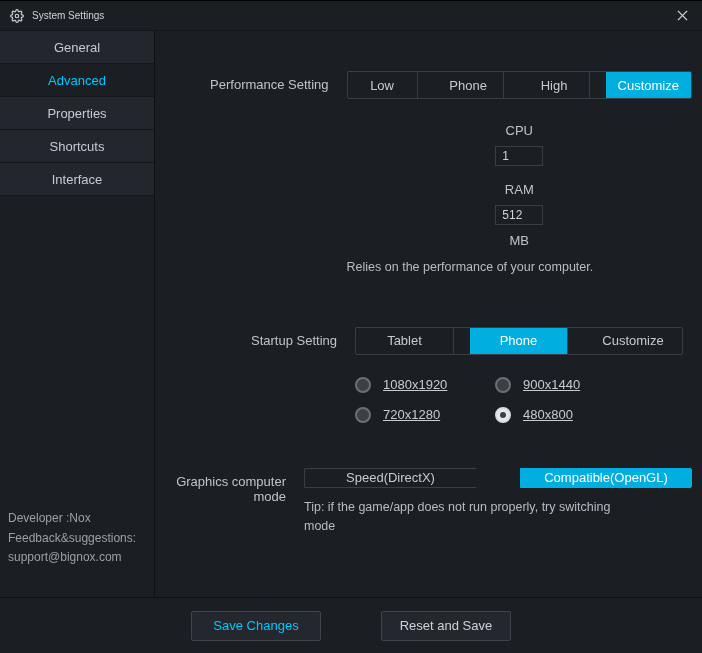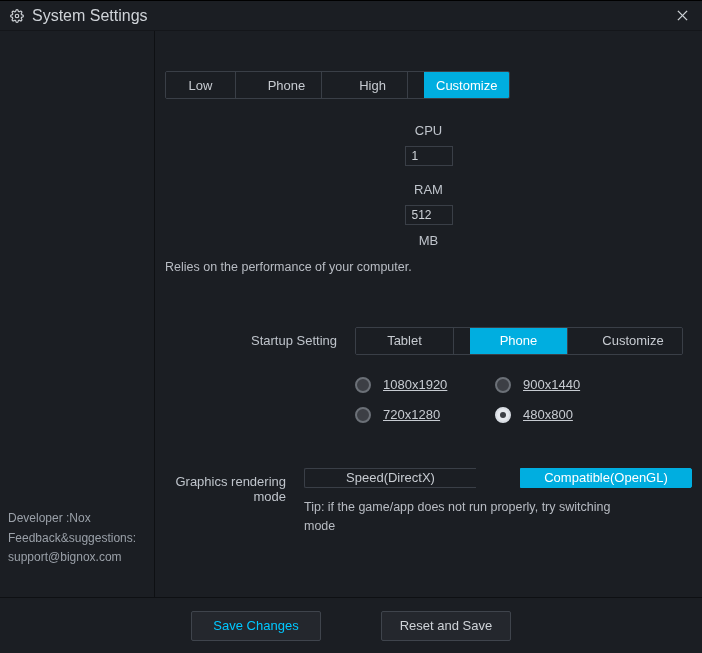--- a/index.html
+++ b/index.html
@@ -25,21 +25,21 @@
     display: flex;
     align-items: center;
     padding: 0 10px;
     color: #cfd3d8;
     border-bottom: 1px solid #14161a;
   }
   .titlebar .gear {
     width: 14px; height: 14px; margin-right: 8px;
     display: inline-block;
   }
-  .titlebar .title { flex: 1; font-size: 16px; }
+  .titlebar .title { flex: 1; font-size: 10px; }
   .titlebar .close {
     width: 20px; height: 20px;
     display: flex; align-items: center; justify-content: center;
     color: #cfd3d8; cursor: pointer; font-size: 14px;
   }
   
   .main {
     flex: 1;
     display: flex;
     min-height: 0;
@@ -244,31 +244,39 @@
     <span class="close">
       <svg viewBox="0 0 12 12" width="11" height="11" stroke="#cfd3d8" stroke-width="1.4">
         <line x1="1" y1="1" x2="11" y2="11"></line>
           <line x1="11" y1="1" x2="1" y2="11"></line>
       </svg>
     </span>
   </div>
 
   <div class="main">
     <div class="sidebar">
+      <div class="tabs">
+        <div class="tab">General</div>
+        <div class="tab active">Advanced</div>
+        <div class="tab">Properties</div>
+        <div class="tab">Shortcuts</div>
+        <div class="tab">Interface</div>
+      </div>
       <div class="spacer"></div>
       <div class="info">
         <div>Developer :Nox</div>
         <div>Feedback&amp;suggestions:</div>
         <div>support@bignox.com</div>
       </div>
     </div>
 
     <div class="content">
 
       <div class="section">
+        <div class="label">Performance Setting</div>
         <div class="controls">
           <div class="seg">
             <div class="segbtn">Low</div>
             <div class="segbtn">Phone</div>
             <div class="segbtn">High</div>
             <div class="segbtn active">Customize</div>
           </div>
           <div class="inline-row">
             <span>CPU</span>
             <input class="numinput" value="1" style="">
@@ -304,21 +312,21 @@
             </div>
             <div class="radio selected">
               <span class="dot"></span>
               <span>480x800</span>
             </div>
           </div>
         </div>
       </div>
 
       <div class="section" style="margin-top:45px">
-        <div class="label">Graphics rendering mode</div>
+        <div class="label">Graphics computer mode</div>
         <div class="controls">
           <div class="render-seg">
             <div class="rbtn">Speed(DirectX)</div>
             <div class="rbtn active">Compatible(OpenGL)</div>
           </div>
           <div class="hint">Tip: if the game/app does not run properly, try switching mode</div>
         </div>
       </div>
 
     </div>

